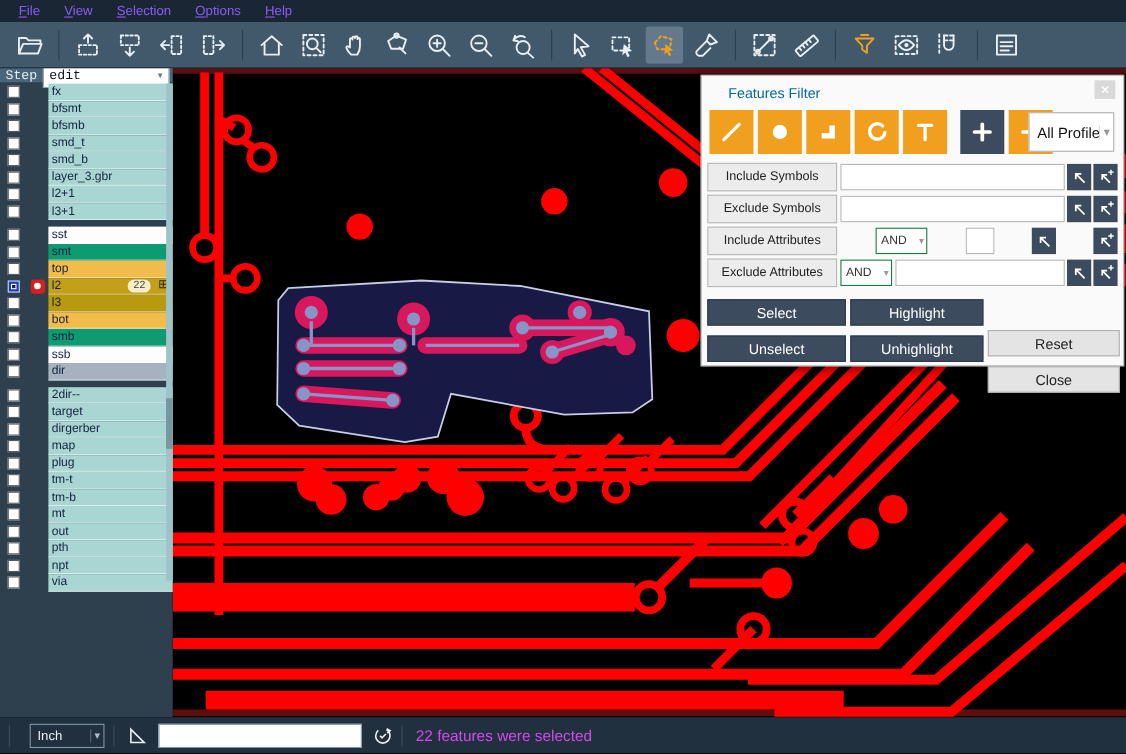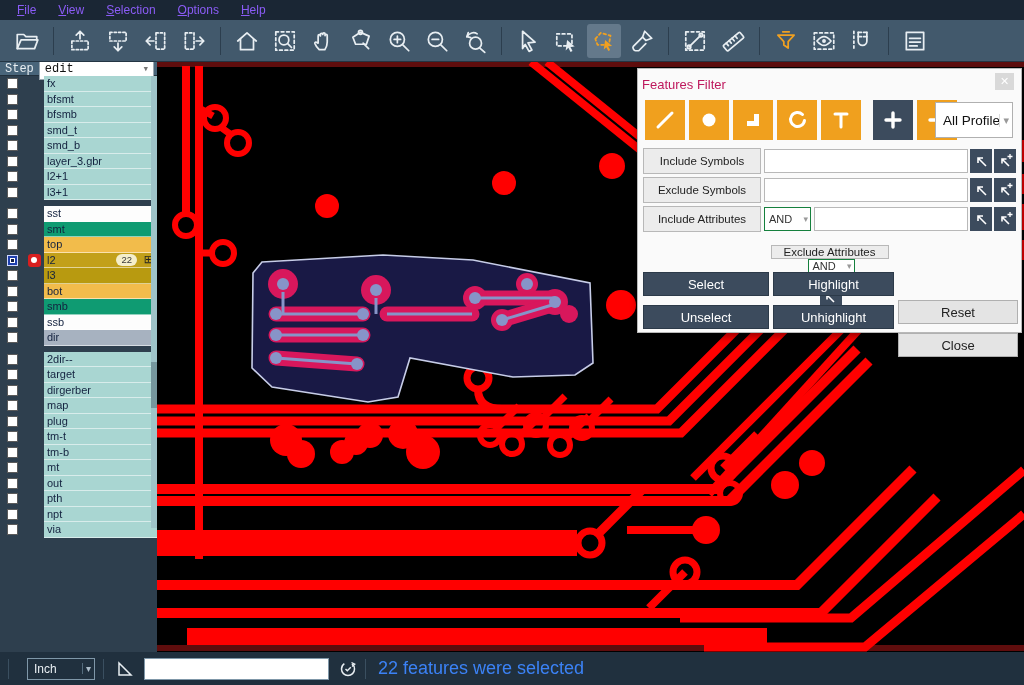--- a/index.html
+++ b/index.html
@@ -67,21 +67,21 @@
   .scrollthumb { position:absolute; right:0; top:286px; width:6px; height:46px; background:#76979e; }
 
   .coord-panel { position:absolute; left:0; bottom:0; width:157px; height:102px; background:#51697e; }
   .coord-div { position:absolute; left:6px; right:6px; top:20px; height:1px; background:#8aa0ae; }
   .coord-x, .coord-y { position:absolute; left:8px; color:#e9eff3; font-size:13px; }
   .coord-x { top:30px; } .coord-y { top:51px; }
 
   
   .dialog { position:absolute; left:637px; top:68px; width:385px; height:265px;
     background:#fafafa; border:1px solid #b8b8b8; box-shadow:2px 3px 8px rgba(0,0,0,.45); z-index:40; }
-  .dlg-title { position:absolute; left:4px; top:8px; font-size:13px; color:#be185d; }
+  .dlg-title { position:absolute; left:24px; top:8px; font-size:13px; color:#0369a1; }
   .dlg-close { position:absolute; right:7px; top:4px; width:19px; height:17px; background:#d9d9d9;
     color:#fff; font-size:11px; display:flex; align-items:center; justify-content:center; }
   .ftr-row { position:absolute; left:7px; top:31px; display:flex; }
   .fbtn { width:40px; height:40px; margin-right:4px; display:flex; align-items:center; justify-content:center; }
   .fbtn.orange { background:#f0a01e; }
   .fbtn.navy { background:#3c4b5d; }
   .fbtn svg { width:22px; height:22px; }
   .fbtn.gap { margin-left:8px; }
   .profile-select { position:absolute; right:8px; top:33px; width:78px; height:36px; background:#fff;
     border:1px solid #b0b0b0; display:flex; align-items:center; font-size:13.5px; color:#111;
@@ -109,21 +109,21 @@
     display:flex; align-items:center; z-index:30; }
   .sb-sep { width:1px; height:20px; background:#3a4f60; margin:0 8px; }
   .unit-select { width:68px; height:22px; border:1px solid #7f97a8; color:#e8eef2; font-size:12px;
     display:flex; align-items:center; padding-left:6px; position:relative; margin-left:10px; }
   .unit-select .chev { position:absolute; right:3px; font-size:10px; color:#aebecb;
     border-left:1px solid #546b7c; padding-left:3px; }
   .corner-ic { color:#e8eef2; margin:0 4px; display:flex; }
   .sb-input { width:185px; height:22px; background:#fff; border:1px solid #7f97a8; margin-left:6px;
     font-size:12px; padding:0 4px; }
   .sync-ic { color:#e8eef2; margin-left:10px; display:flex; }
-  .sb-msg { color:#3b82f6; font-size:18px; margin-left:4px; }
+  .sb-msg { color:#d946ef; font-size:14px; margin-left:4px; }
 </style>
 </head>
 <body>
 
 <div class="menubar" id="menubar">
     <div class="mitem">
       <span><u>F</u>ile</span>
     </div>
     <div class="mitem">
       <span><u>V</u>iew</span>
@@ -788,40 +788,40 @@
             <path d="M12 12L4 4M4 9V4h5"></path>
           </svg>
         </div>
         <div class="arrow-btn">
           <svg viewBox="0 0 15 15" fill="none" stroke="#fff" stroke-width="1.6">
             <path d="M11 12L4 5M4 9.5V5h4.5"></path>
             <path d="M9.5 2.5h5M12 0v5" stroke-width="1.3"></path>
           </svg>
         </div>
       </div>
-      <div class="filt-row" style="top: 137px;">
+      <div class="filt-row" style="top: 137px; gap: 32px;">
         <div class="filt-label">Include Attributes</div>
         <div class="and-select">
           <span>AND</span>
           <span class="chev">▾</span>
         </div>
         <div class="filt-input"></div>
         <div class="arrow-btn">
           <svg viewBox="0 0 15 15" fill="none" stroke="#fff" stroke-width="1.6">
             <path d="M12 12L4 4M4 9V4h5"></path>
           </svg>
         </div>
         <div class="arrow-btn">
           <svg viewBox="0 0 15 15" fill="none" stroke="#fff" stroke-width="1.6">
             <path d="M11 12L4 5M4 9.5V5h4.5"></path>
             <path d="M9.5 2.5h5M12 0v5" stroke-width="1.3"></path>
           </svg>
         </div>
       </div>
-      <div class="filt-row" style="top: 176px; flex-direction: column;">
+      <div class="filt-row" style="top: 166px;">
         <div class="filt-label">Exclude Attributes</div>
         <div class="and-select">
           <span>AND</span>
           <span class="chev">▾</span>
         </div>
         <div class="filt-input"></div>
         <div class="arrow-btn">
           <svg viewBox="0 0 15 15" fill="none" stroke="#fff" stroke-width="1.6">
             <path d="M12 12L4 4M4 9V4h5"></path>
           </svg>

